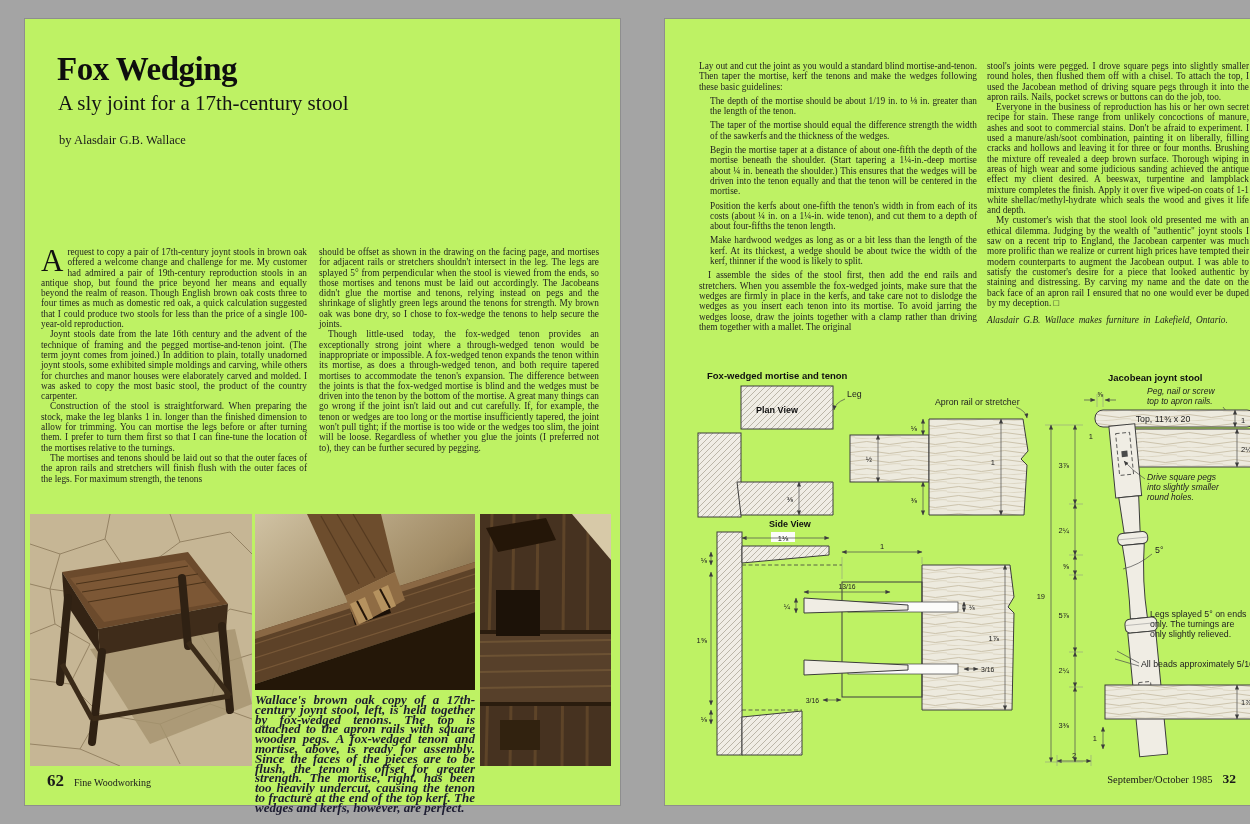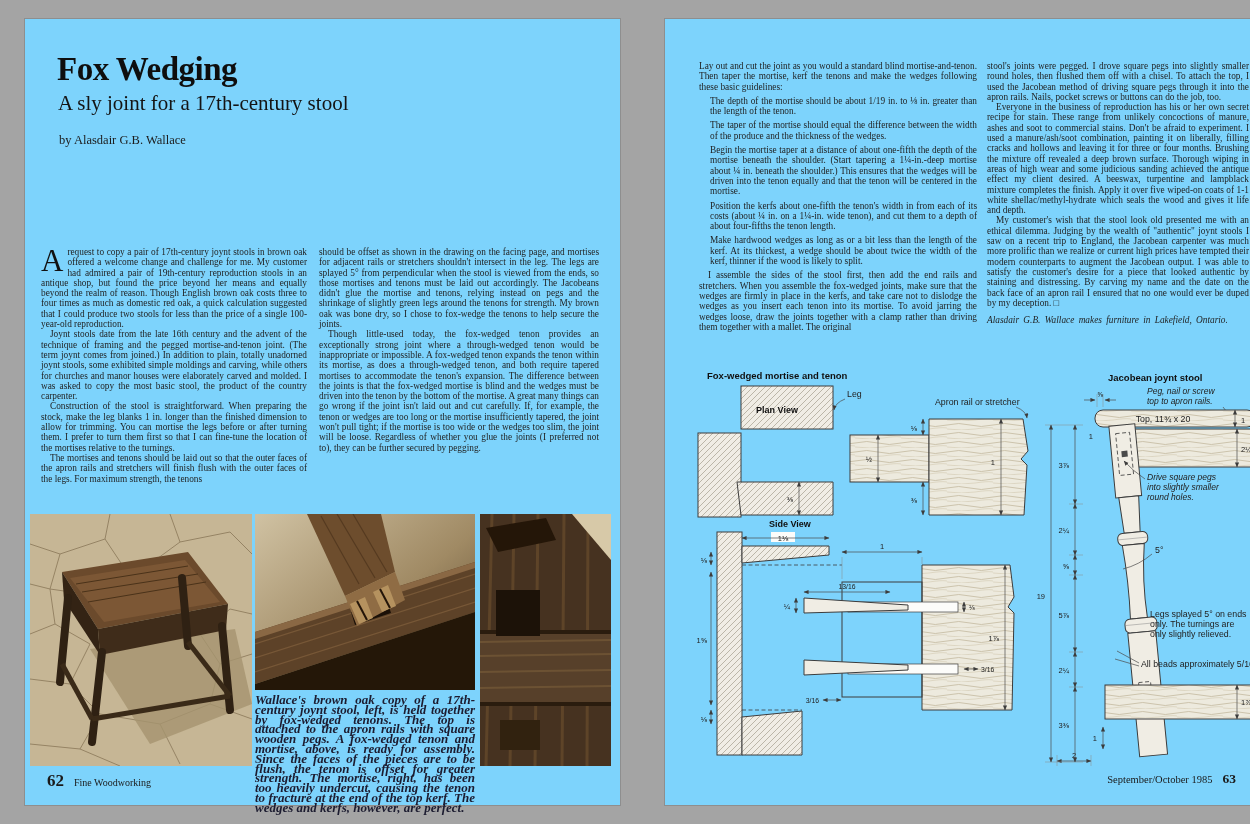--- a/index.html
+++ b/index.html
@@ -5,21 +5,21 @@
   html,body{margin:0;padding:0;}
   body{
     width:1250px;height:824px;position:relative;
     background:#a4a4a4;
     font-family:"Liberation Serif",serif;
     -webkit-font-smoothing:antialiased;
     overflow:hidden;
   }
   .page{
     position:absolute;top:18px;width:597px;height:788px;
-    background:#7dd3fc;border:1px solid #8e8e8e;box-sizing:border-box;
+    background:#bef264;border:1px solid #8e8e8e;box-sizing:border-box;
   }
   #page-left{left:24px;}
   #page-right{left:664px;}
 
   
   .title{
     position:absolute;left:32px;top:32px;
     font-size:33px;font-weight:bold;color:#0e0e0e;letter-spacing:-.5px;
   }
   .subtitle{
@@ -202,21 +202,21 @@
 
   <div class="footer-left">
     <span class="pnum">62</span><span>Fine Woodworking</span>
   </div>
 </div>
 
 <div class="page" id="page-right">
   <div class="col" id="r-col1">
     <p>Lay out and cut the joint as you would a standard blind mortise-and-tenon. Then taper the mortise, kerf the tenons and make the wedges following these basic guidelines:</p>
     <p class="guide">The depth of the mortise should be about 1/19 in. to ⅛ in. greater than the length of the tenon.</p>
-    <p class="guide">The taper of the mortise should equal the difference between the width of the produce and the thickness of the wedges.</p>
+    <p class="guide">The taper of the mortise should equal the difference strength the width of the sawkerfs and the thickness of the wedges.</p>
     <p class="guide">Begin the mortise taper at a distance of about one-fifth the depth of the mortise beneath the shoulder. (Start tapering a 1¼-in.-deep mortise about ¼ in. beneath the shoulder.) This ensures that the wedges will be driven into the tenon equally and that the tenon will be centered in the mortise.</p>
     <p class="guide">Position the kerfs about one-fifth the tenon's width in from each of its costs (about ¼ in. on a 1¼-in. wide tenon), and cut them to a depth of about four-fifths the tenon length.</p>
     <p class="guide">Make hardwood wedges as long as or a bit less than the length of the kerf. At its thickest, a wedge should be about twice the width of the kerf, thinner if the wood is likely to split.</p>
     <p class="ind sp">I assemble the sides of the stool first, then add the end rails and stretchers. When you assemble the fox-wedged joints, make sure that the wedges are firmly in place in the kerfs, and take care not to dislodge the wedges as you insert each tenon into its mortise. To avoid jarring the wedges loose, draw the joints together with a clamp rather than driving them together with a mallet. The original</p>
   </div>
   <div class="col" id="r-col2">
     <p>stool's joints were pegged. I drove square pegs into slightly smaller round holes, then flushed them off with a chisel. To attach the top, I used the Jacobean method of driving square pegs through it into the apron rails. Nails, pocket screws or buttons can do the job, too.</p>
     <p class="ind">Everyone in the business of reproduction has his or her own secret recipe for stain. These range from unlikely concoctions of manure, ashes and soot to commercial stains. Don't be afraid to experiment. I used a manure/ash/soot combination, painting it on liberally, filling cracks and hollows and leaving it for three or four months. Brushing the mixture off revealed a deep brown surface. Thorough wiping in areas of high wear and some judicious sanding achieved the antique effect my client desired. A beeswax, turpentine and lampblack mixture completes the finish. Apply it over five wiped-on coats of 1-1 white shellac/methyl-hydrate which seals the wood and gives it life and depth.</p>
     <p class="ind">My customer's wish that the stool look old presented me with an ethical dilemma. Judging by the wealth of "authentic" joynt stools I saw on a recent trip to England, the Jacobean carpenter was much more prolific than we realize or current high prices have tempted their modern counterparts to augment the Jacobean output. I was able to satisfy the customer's desire for a piece that looked authentic by staining and distressing. By carving my name and the date on the back face of an apron rail I ensured that no one would ever be duped by my deception.  □</p>
     <p class="author-note">Alasdair G.B. Wallace makes furniture in Lakefield, Ontario.</p>
@@ -395,15 +395,15 @@
         <text x="398" y="306" text-anchor="end" class="dlab">2¼</text>
         <line x1="404" y1="320" x2="404" y2="395" class="dim" marker-start="url(#as)" marker-end="url(#ae)"></line>
         <text x="398" y="361" text-anchor="end" class="dlab">3⅜</text>
         <line x1="380" y1="58" x2="380" y2="395" class="dim" marker-start="url(#as)" marker-end="url(#ae)"></line>
         <text x="374" y="232" text-anchor="end" class="dlab">19</text>
       </g>
     </g>
   </svg>
 
   <div class="footer-right">
-    <span>September/October 1985</span><span class="pnum">63</span>
+    <span>September/October 1985</span><span class="pnum">32</span>
   </div>
 </div>
 
 </body></html>

